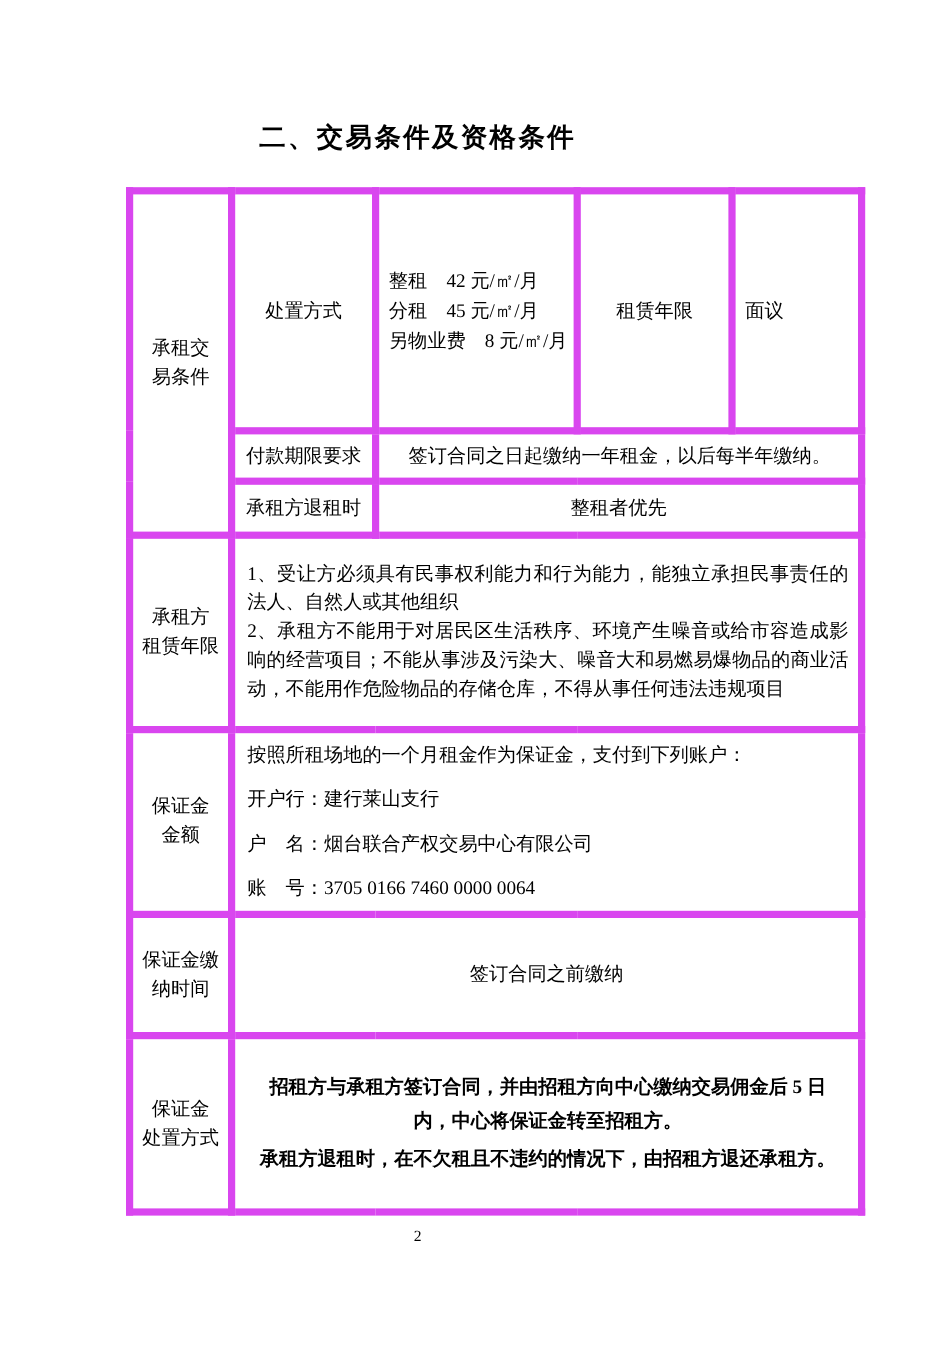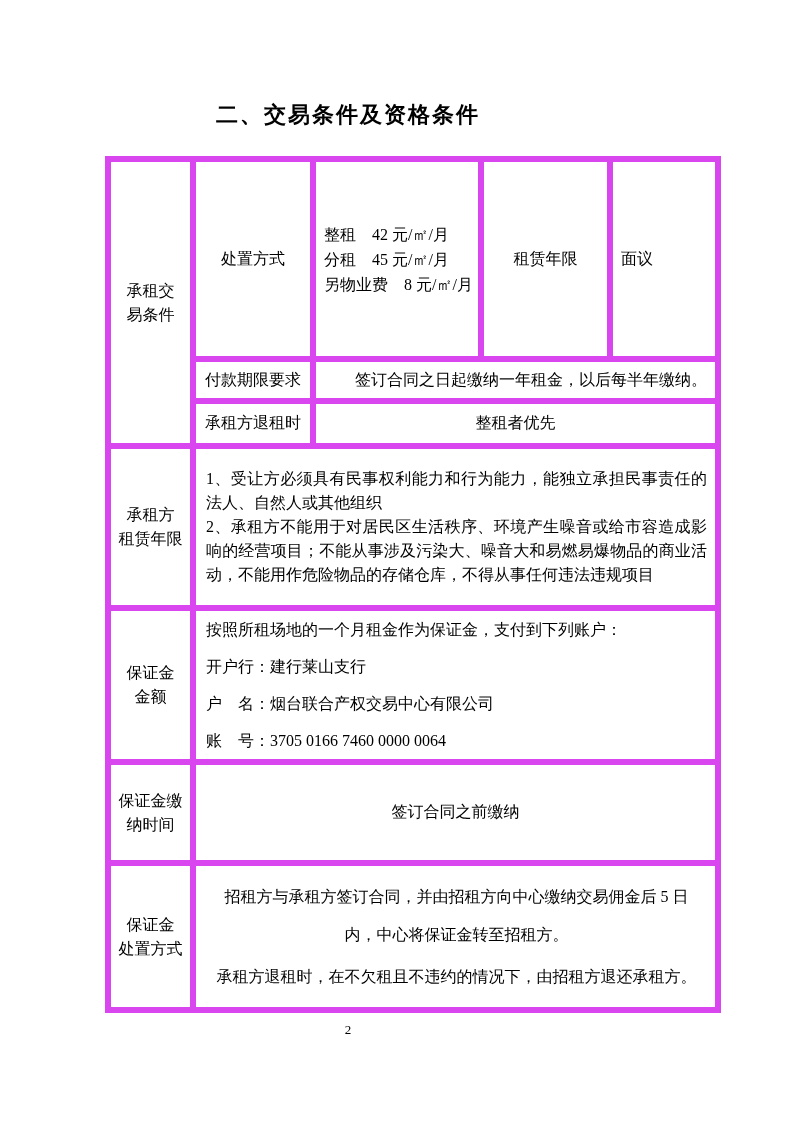--- a/index.html
+++ b/index.html
@@ -27,29 +27,29 @@
   tr.r2 { height:42px;margin-left:12px; }
   tr.r3 { height:45px; }
   tr.r4 { height:162px; }
   tr.r5 { height:150px; }
   tr.r6 { height:101px; }
   tr.r7 { height:147px; }
   td.label-cell { text-align:center; padding:0 4px; }
   td.label-cell .lbl-line { display:block; line-height:24px; }
   td.prices-cell { padding:0 6px 0 8px; }
   td.prices-cell .price-line { display:block; line-height:25px; white-space:nowrap; }
-  td.value-left { text-align:right; padding:0 8px 0 10px; }
+  td.value-left { text-align:center; padding:0 8px 0 10px; }
   td.value-center { text-align:center; padding:0 2px; }
   td.term-value { text-align:left; padding:0 0 0 8px; }
   td.qual-cell { padding:1px 8px 1px 10px; vertical-align:middle; }
   td.qual-cell p { margin:0; line-height:24px; text-align:justify; }
   td.deposit-cell { padding:0 8px 0 10px;margin-top:16px; }
   td.deposit-cell .dep-line { display:block; line-height:37px; white-space:nowrap; }
   td.disposal-cell { padding:0 8px 0 10px; }
-  td.disposal-cell p { margin:4px; line-height:38px; text-align:center; }
+  td.disposal-cell p { margin:4px; line-height:28px; text-align:center;font-weight:bold; }
   .page-number {
     position:absolute; top:1022px; left:0; width:100%;
     text-align:center; font-size:13px;
   }
 </style>
 </head>
 <body>
 
 <div class="content">
 

